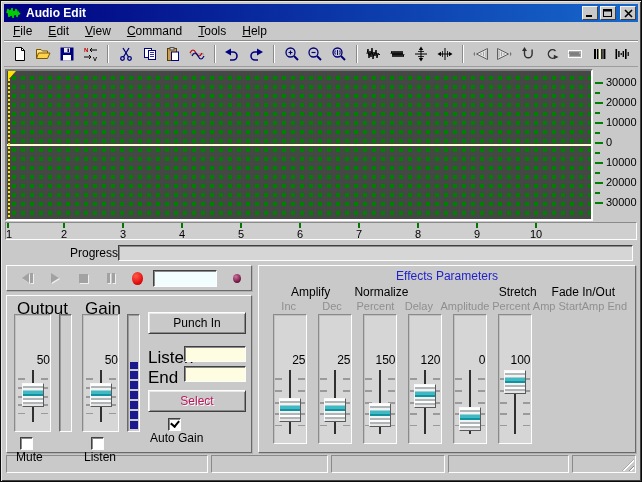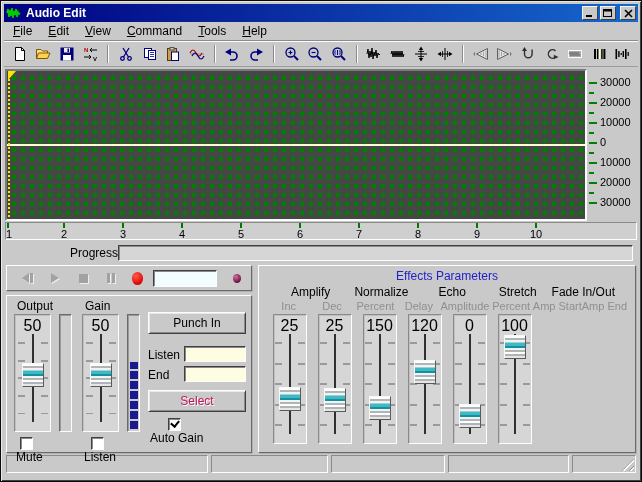--- a/index.html
+++ b/index.html
@@ -30,21 +30,21 @@
   .menubar{height:19px;display:flex;align-items:center;padding-left:1px;border-bottom:1px solid #8a8a8a;}
   .menu-item{padding:20px 8px;cursor:default;}
   .menu-item::first-letter{text-decoration:underline;}
 
   
   .toolbar{height:26px;display:flex;align-items:center;padding:0 4px;border-bottom:1px solid #9c9c9c;border-top:1px solid #fdfdfd;}
   .tb-btn{width:24px;height:22px;display:flex;align-items:center;justify-content:center;background:transparent;border:1px solid transparent;}
   .tb-sep{width:2px;height:18px;margin:0 5px;border-left:1px solid #8a8a8a;border-right:1px solid #fdfdfd;}
 
   
-  .wave-row{display:flex;margin:2px 6px 0 1px;height:152px;}
+  .wave-row{display:flex;margin:2px 0 0 1px;height:152px;}
   .wave-display{
     flex:1;position:relative;overflow:hidden;
     border:2px solid;border-color:#7a7a7a #fdfdfd #fdfdfd #7a7a7a;
     background-color:#008000;
     background-image:
       linear-gradient(to right, rgba(70,70,70,.95) 0 5px, transparent 5px 9px),
       linear-gradient(to bottom, rgba(70,70,70,.95) 0 5px, transparent 5px 9px);
     background-size:9px 10px, 59px 9px;
     background-position:0 3px, 55px 0;
   }
@@ -79,24 +79,24 @@
   .t-btn{width:24px;height:18px;margin-right:7px;display:flex;align-items:center;justify-content:center;}
   .t-btn svg{filter:drop-shadow(1px 1px 0 #efefef);}
   .record-dot{width:13px;height:13px;border-radius:50%;margin:0 10px 0 4px;
     background:radial-gradient(circle at 35% 30%,#ff5a4a,#e30c0c 65%,#a80000);}
   .t-field{width:74px;height:17px;background:#f2fdfd;
     border:1px solid;border-color:#404040 #fdfdfd #fdfdfd #404040;box-shadow:inset 1px 1px 0 #8a8a8a;}
   .indicator{width:9px;height:9px;border-radius:50%;margin-left:16px;
     background:radial-gradient(circle at 35% 30%,#d070a0,#6e1440 70%,#3c0820);}
 
   .controls{flex:1;position:relative;}
-  .ctl-label{position:absolute;font-size:12px;}
+  .ctl-label{position:absolute;font-size:17px;}
   .sbox{background:#d6d6d6;border:1px solid;border-color:#8a8a8a #fdfdfd #fdfdfd #8a8a8a;
     box-shadow:inset 1px 1px 0 #c0c0c0;display:flex;flex-direction:column;}
-  .sval{height:16px;text-align:center;padding-top:2px;font-size:16px;}
+  .sval{height:16px;text-align:right;padding-top:2px;font-size:12px;margin-top:36px;}
   .strack{position:relative;flex:1;margin:3px 0 9px;}
   .track-line{position:absolute;left:calc(50% - 1px);top:0;bottom:0;width:2px;background:#303030;}
   .ticks-l,.ticks-r{position:absolute;top:8px;bottom:8px;width:7px;
     background:repeating-linear-gradient(to bottom,#9a9a9a 0 2px,transparent 2px 24.5%);}
   .ticks-l{left:calc(50% - 15px);} .ticks-r{left:calc(50% + 8px);}
   .thumb-rail{position:absolute;left:0;right:0;top:0;height:calc(100% - 24px);}
   .thumb{position:absolute;width:22px;height:24px;left:calc(50% - 11px);
     border:1px solid;border-color:#f8f8f8 #5a5a5a #5a5a5a #f8f8f8;
     background:linear-gradient(to bottom,#fdfdfd 0 2px,#aeb6b8 2px 4px,#f2f2f2 4px 6px,
       #9fd0d4 6px 7px,#3fb9c4 7px 10px,#12929e 10px 12px,#f2f2f2 12px 14px,
@@ -480,21 +480,20 @@
           <span>Listen</span>
         </div>
       </div>
     </div>
 
     <div class="effects panel">
       <div class="fx-title">Effects Parameters</div>
       <div class="fx-groups">
         <span class="g-amplify">Amplify</span>
         <span class="g-normalize">Normalize</span>
-        <span class="g-echo">Echo</span>
         <span class="g-stretch">Stretch</span>
         <span class="g-fade">Fade In/Out</span>
       </div>
       <div class="fx-subs">
         <span>Inc</span>
         <span>Dec</span>
         <span>Percent</span>
         <span>Delay</span>
         <span>Amplitude</span>
         <span>Percent</span>

